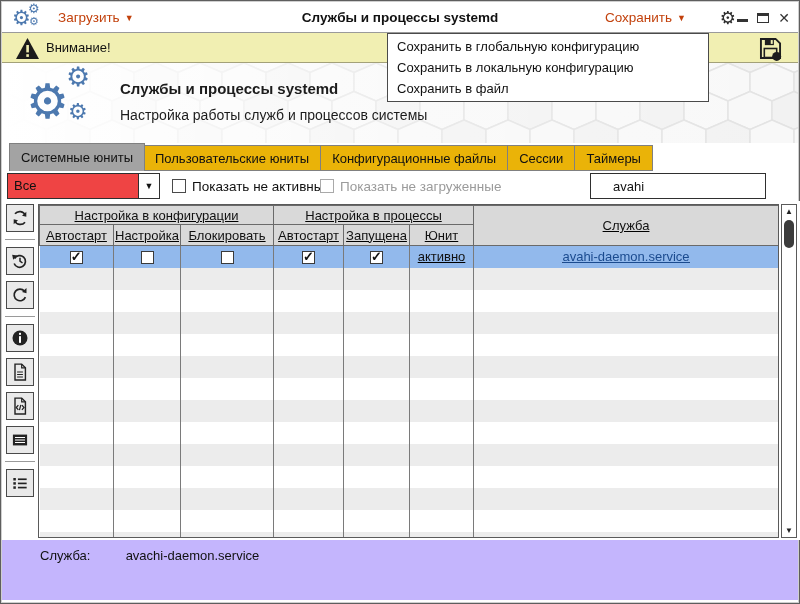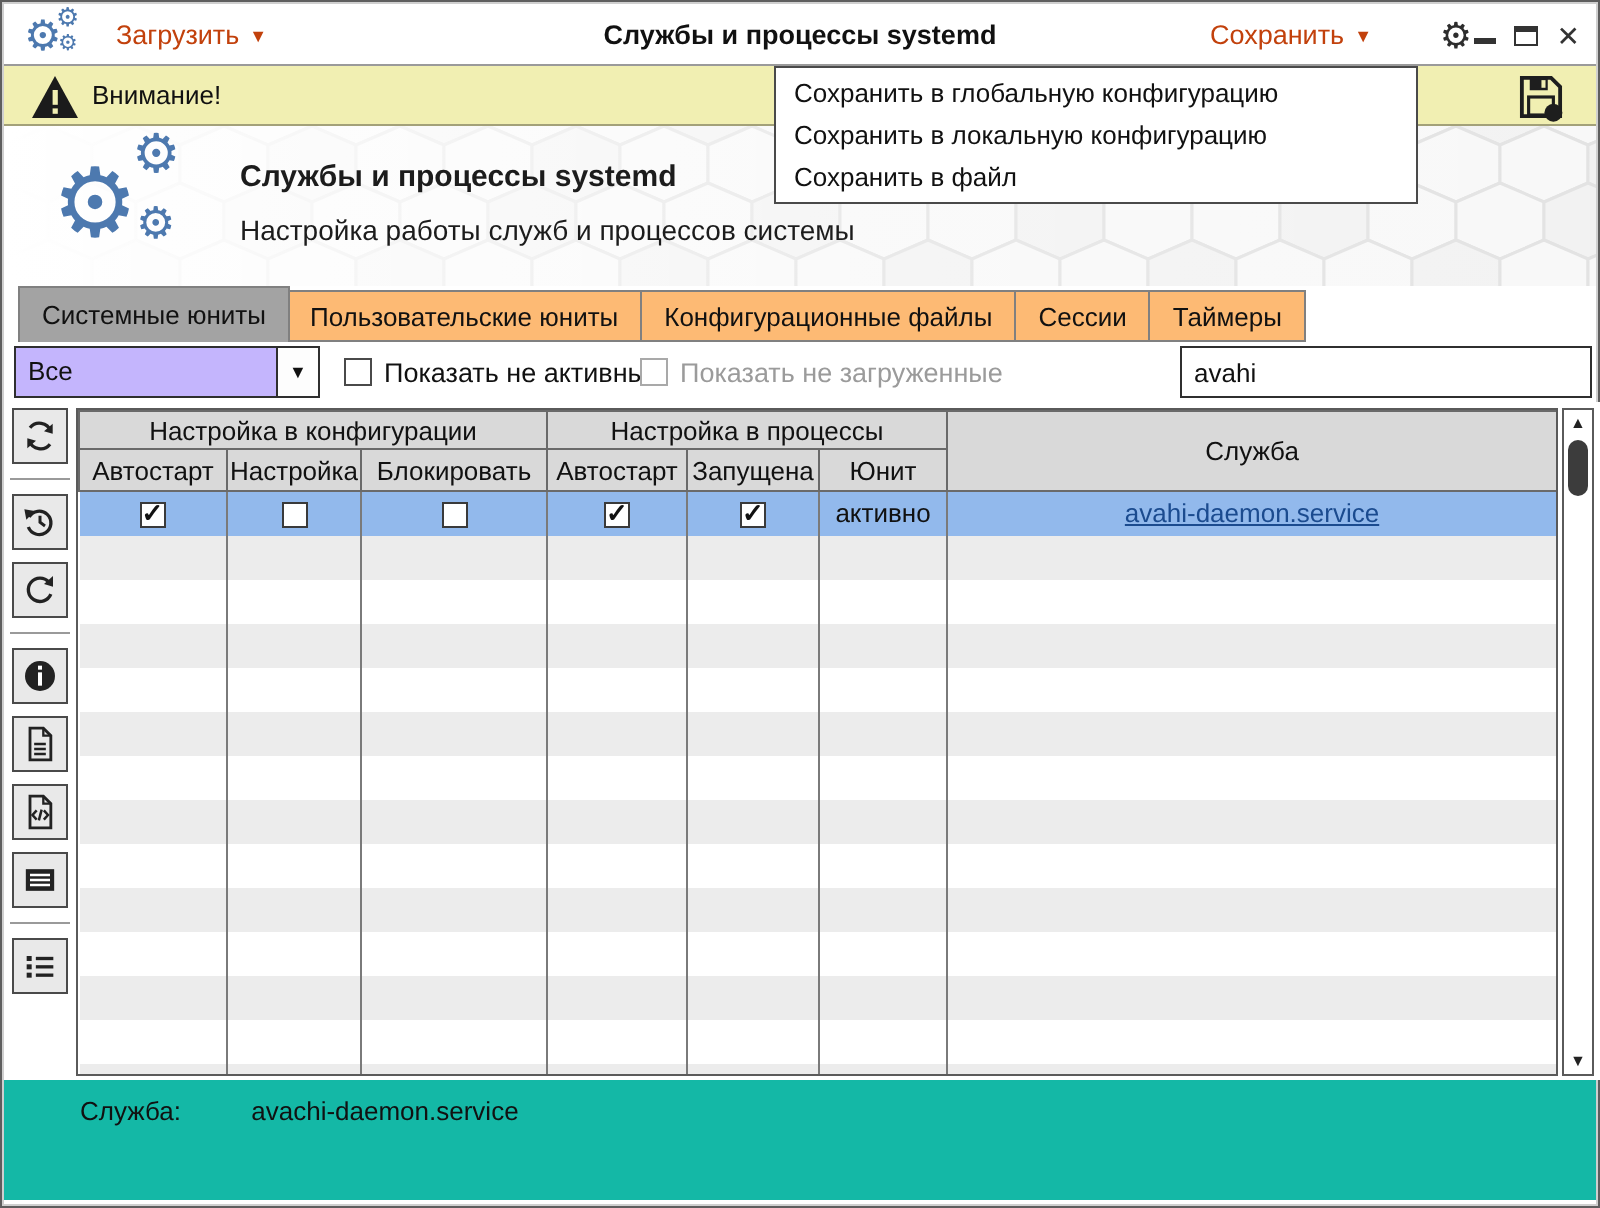--- a/index.html
+++ b/index.html
@@ -43,66 +43,66 @@
   .banner .fade{position:absolute;inset:0;background:linear-gradient(90deg,#ffffff 0%,rgba(255,255,255,.75) 20%,rgba(255,255,255,.35) 55%,rgba(255,255,255,.15) 100%);}
   .logo-lg{position:absolute;left:24px;top:2px;width:90px;height:76px;color:var(--accent);}
   .logo-lg .g1{position:absolute;left:0;top:8px;font-size:48px;}
   .logo-lg .g2{position:absolute;left:40px;top:-4px;font-size:27px;}
   .logo-lg .g3{position:absolute;left:42px;top:34px;font-size:22px;}
   .banner-title{position:absolute;left:118px;top:17px;font-size:15px;font-weight:bold;color:#1c1c1c;}
   .banner-sub{position:absolute;left:118px;top:44px;font-size:14px;color:#1c1c1c;}
 
   
   .tabs{position:absolute;left:1px;right:1px;top:142px;height:28px;display:flex;align-items:flex-end;padding-left:7px;}
-  .tab{height:26px;line-height:25px;padding:0 11px;font-size:13px;color:#111;background:#fdba74;border:1px solid #808080;border-left-width:0;white-space:nowrap;}
+  .tab{height:26px;line-height:25px;padding:0 11px;font-size:13px;color:#111;background:#eab308;border:1px solid #808080;border-left-width:0;white-space:nowrap;}
   .tab:first-child{border-left-width:1px;}
   .tab.active{background:#a3a3a3;height:28px;line-height:27px;border-bottom:none;border-left-width:1px;position:relative;z-index:2;margin-right:-1px;}
 
   
   .filterbar{position:absolute;left:1px;right:1px;top:170px;height:30px;background:#fff;}
-  .selectbox{position:absolute;left:5px;top:2px;width:153px;height:26px;border:1px solid #2f2f2f;background:#c4b5fd;}
+  .selectbox{position:absolute;left:5px;top:2px;width:153px;height:26px;border:1px solid #2f2f2f;background:#ef4444;}
   .selectbox .val{position:absolute;left:6px;top:0;height:24px;line-height:24px;font-size:13px;color:#111;}
   .selectbox .arrowbtn{position:absolute;right:0;top:0;width:21px;height:24px;border-left:1px solid #2f2f2f;text-align:center;line-height:24px;font-size:9px;color:#111;background:#fdfdfd;}
   .cbgroup{position:absolute;top:2px;height:26px;display:flex;align-items:center;gap:6px;}
   .cbg1{left:170px;}
   .cbg2{left:318px;}
   .cbox{width:14px;height:14px;border:1px solid #4a4a4a;background:#fff;display:inline-block;}
   .cbox.dis{border-color:#a9a9a9;}
   .cblabel{font-size:13.5px;color:#111;white-space:nowrap;}
   .cblabel.dis{color:#9b9b9b;}
-  .searchbox{position:absolute;left:588px;top:2px;width:206px;height:26px;border:1px solid #2f2f2f;font-size:13px;padding:0 6px;color:#111;background:#fff;outline:none;}
+  .searchbox{position:absolute;left:588px;top:2px;width:176px;height:26px;border:1px solid #2f2f2f;font-size:13px;padding:0 22px;color:#111;background:#fff;outline:none;}
 
   
   .main{position:absolute;left:1px;top:200px;width:798px;height:339px;background:#fff;}
   .toolcol{position:absolute;left:2px;top:3px;width:32px;display:flex;flex-direction:column;align-items:center;}
   .toolbtn{width:28px;height:28px;border:1px solid #4a4a4a;background:#e9e9e9;display:flex;align-items:center;justify-content:center;margin-bottom:6px;}
   .tsep{width:30px;height:0;border-top:1px solid #9a9a9a;margin:1px 0 7px 0;}
 
   .tablebox{position:absolute;left:36px;top:3px;width:741px;height:334px;border:1px solid #5a5a5a;overflow:hidden;background:#fff;}
-  table.units{border-collapse:collapse;table-layout:fixed;width:739px;}
+  table.units{border-collapse:collapse;table-layout:fixed;width:739px;text-decoration:underline;}
   table.units th{background:var(--hdrbg);border:1px solid #6a6a6a;font-weight:normal;font-size:13px;color:#111;padding:0;}
   tr.group-row th{height:19px;}
   tr.col-row th{height:21px;}
   table.units td{border-right:1px solid #7a7a7a;height:22px;font-size:13px;color:#111;padding:0;text-align:center;}
   tbody tr:nth-child(even){background:var(--altrow);}
   tbody tr.selected{background:var(--selected) !important;}
   td.svc{text-align:left;padding-left:4px;}
   td.status{text-align:center;}
   a.svclink{color:var(--link);text-decoration:underline;}
   .cb{width:13px;height:13px;border:1px solid #3a3a3a;background:#fff;display:inline-block;position:relative;vertical-align:middle;}
   .cb.checked::after{content:"✓";position:absolute;left:0px;top:-3px;font-size:13px;font-weight:bold;color:#111;}
 
   .vscroll{position:absolute;left:779px;top:3px;width:16px;height:334px;border:1px solid #5a5a5a;background:#fff;}
   .vs-up,.vs-down{position:absolute;left:0;width:14px;height:13px;text-align:center;font-size:8px;color:#222;line-height:13px;}
   .vs-up{top:0;}
   .vs-down{bottom:0;}
   .vs-thumb{position:absolute;left:2px;top:15px;width:10px;height:28px;background:#3c3c3c;border-radius:5px;}
 
   
-  .details{position:absolute;left:1px;right:1px;top:539px;height:60px;background:#14b8a6;}
+  .details{position:absolute;left:1px;right:1px;top:539px;height:60px;background:#c4b5fd;}
   .drow{position:absolute;left:38px;font-size:13px;color:#111;}
   .drow .lbl{display:inline-block;width:82px;}
   .drow1{top:8px;}
   .drow2{top:34px;}
 
   .icon-svg{display:block;}
 </style>
 </head>
 <body>
 

